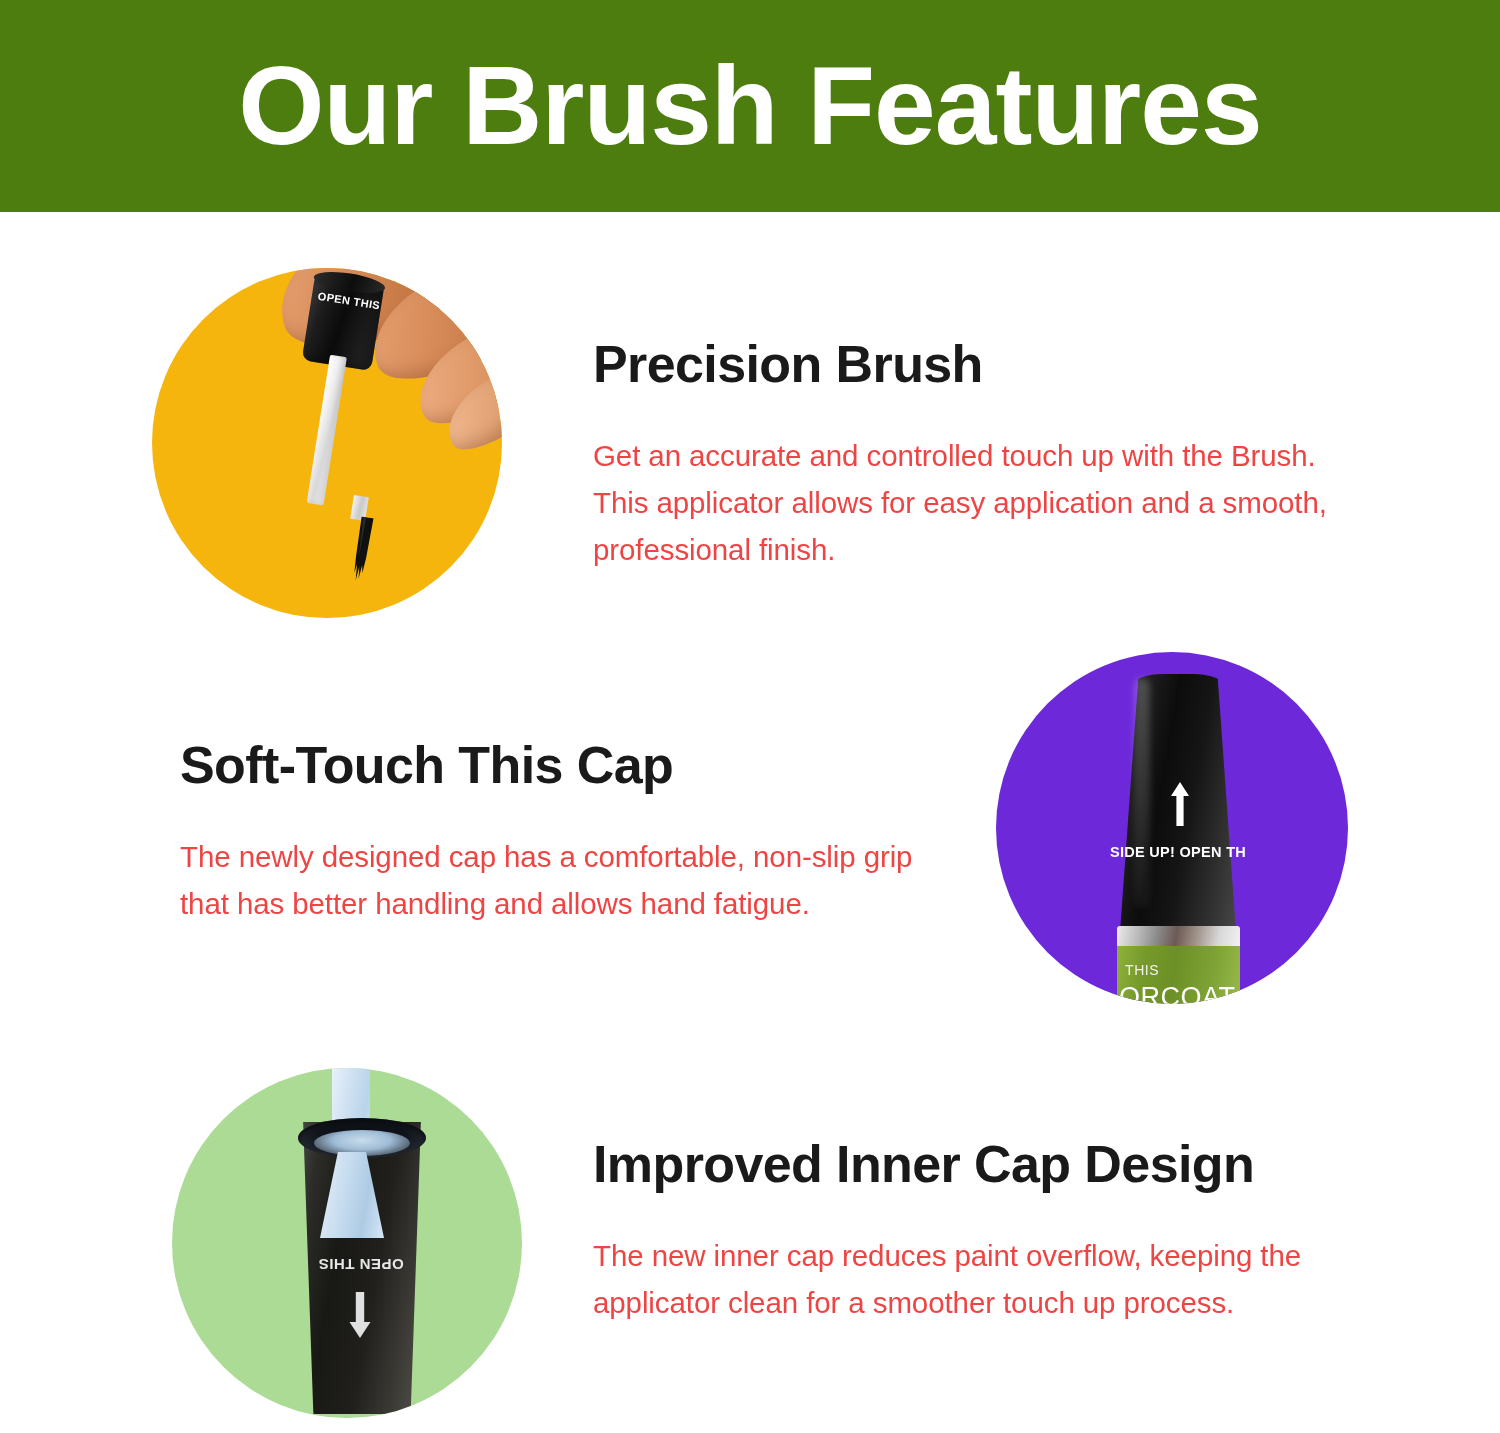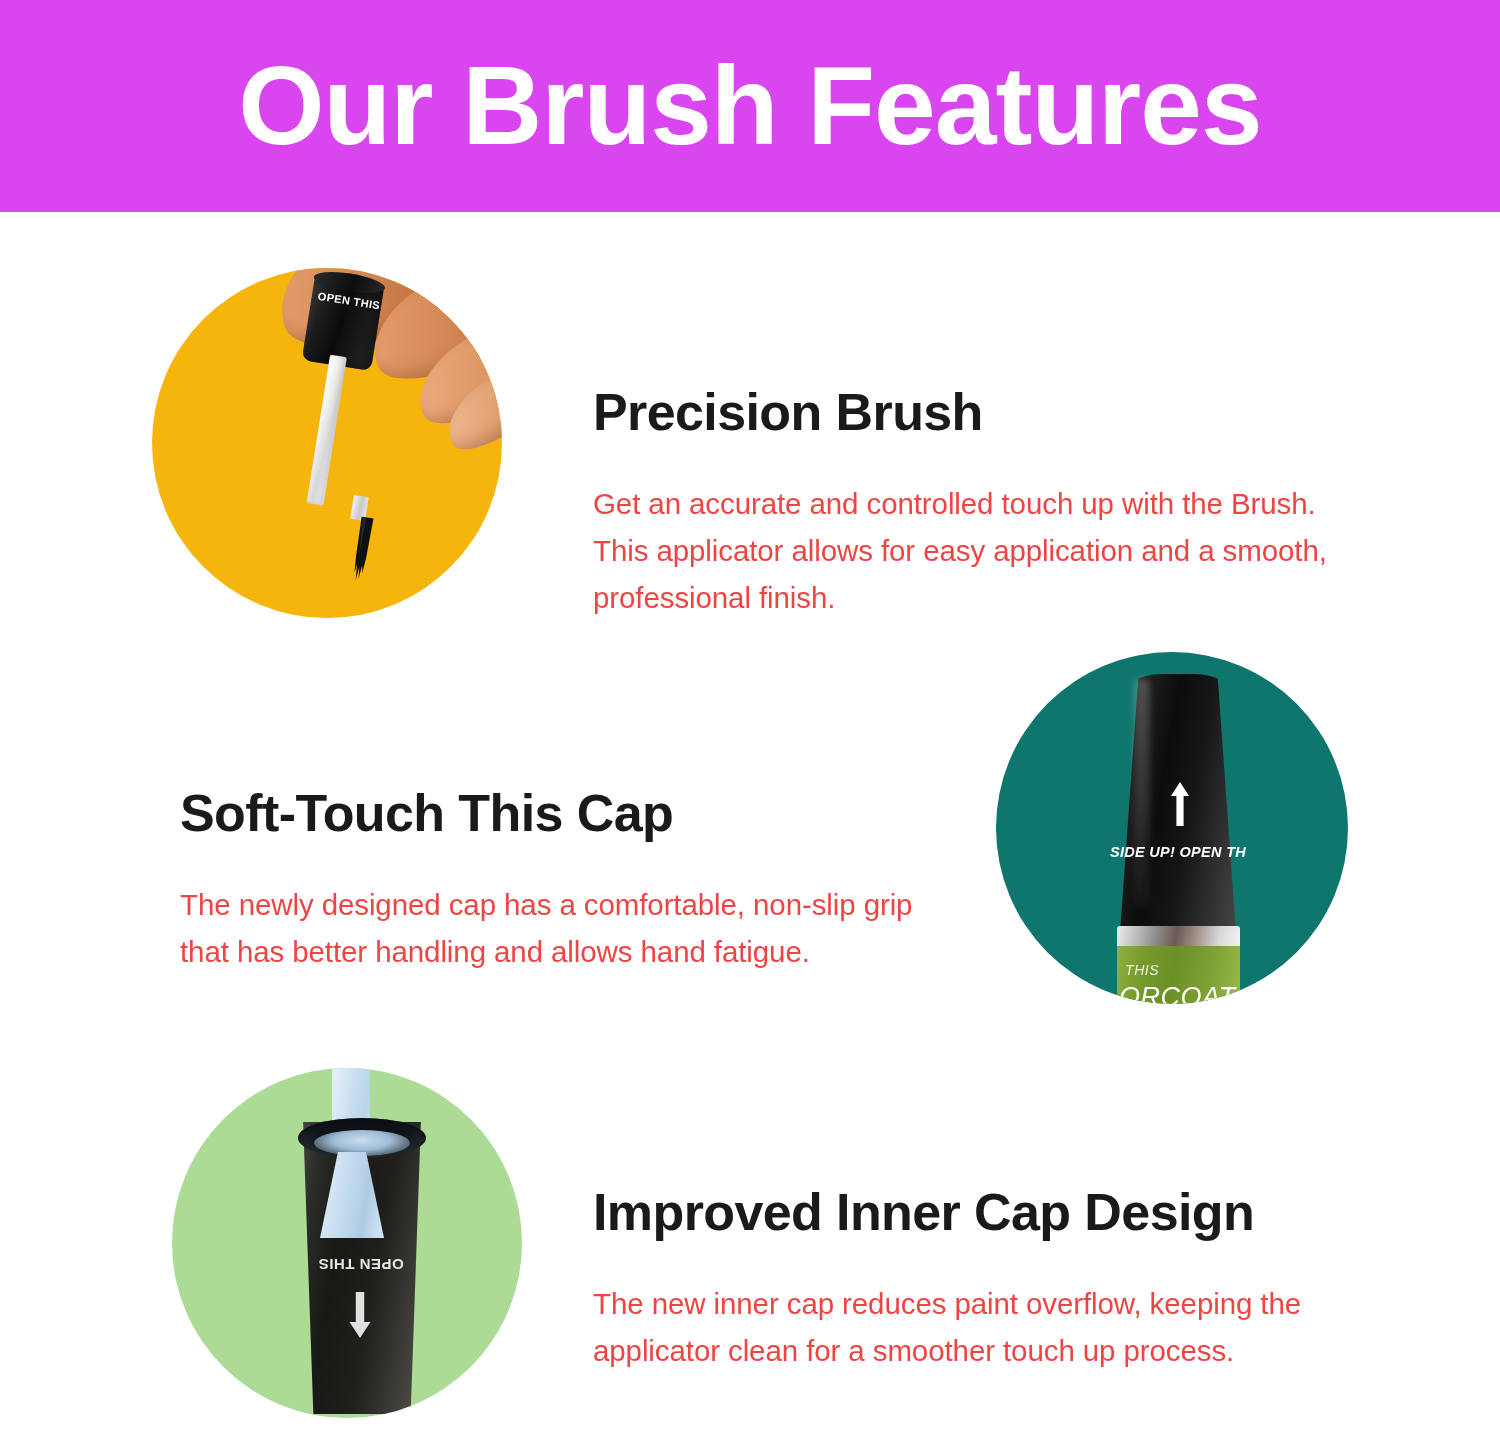--- a/index.html
+++ b/index.html
@@ -20,21 +20,21 @@
     background: #ffffff;
   }
 
   
   .banner {
     position: absolute;
     left: 0;
     top: 0;
     width: 1500px;
     height: 212px;
-    background: #d946ef;
+    background: #4d7c0f;
     display: flex;
     align-items: center;
     justify-content: center;
   }
   .banner-title {
     color: #ffffff;
     font-family: "Liberation Sans", sans-serif;
     font-weight: 700;
     font-size: 112px;
     line-height: 1;
@@ -68,39 +68,38 @@
   .feature-text { position: absolute; }
 
   .feature-heading {
     font-family: "Liberation Sans", sans-serif;
     font-weight: 700;
     font-size: 52px;
     line-height: 1.06;
     color: #1a1a1a;
     letter-spacing: -0.6px;
     white-space: nowrap;
-    margin-top: 48px;
   }
 
   .feature-body {
     font-family: "Liberation Sans", sans-serif;
     font-weight: 400;
     font-size: 29.5px;
     line-height: 47px;
     color: #ef4444;
     letter-spacing: -0.1px;
   }
 
   
   #row1-circle { left: 152px; top: 268px; width: 350px; height: 350px; background: #f5b50d; }
   #row1-text   { left: 593px; top: 337px; width: 760px; }
   #row1-text .feature-body { margin-top: 40px; }
 
   
-  #row2-circle { left: 996px; top: 652px; width: 352px; height: 352px; background: #0f766e; font-style: italic; }
+  #row2-circle { left: 996px; top: 652px; width: 352px; height: 352px; background: #6d28d9; }
   #row2-text   { left: 180px; top: 738px; width: 760px; }
   #row2-text .feature-body { margin-top: 40px; }
 
   
   #row3-circle { left: 172px; top: 1068px; width: 350px; height: 350px; background: #acdb96; }
   #row3-text   { left: 593px; top: 1137px; width: 760px; }
   #row3-text .feature-body { margin-top: 40px; }
 
   
 

